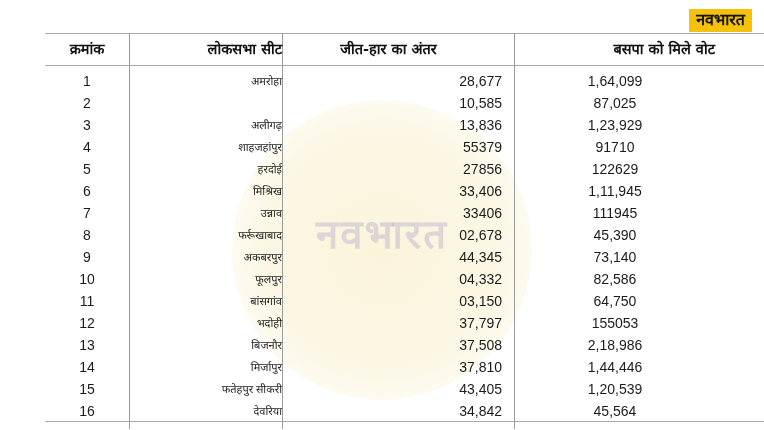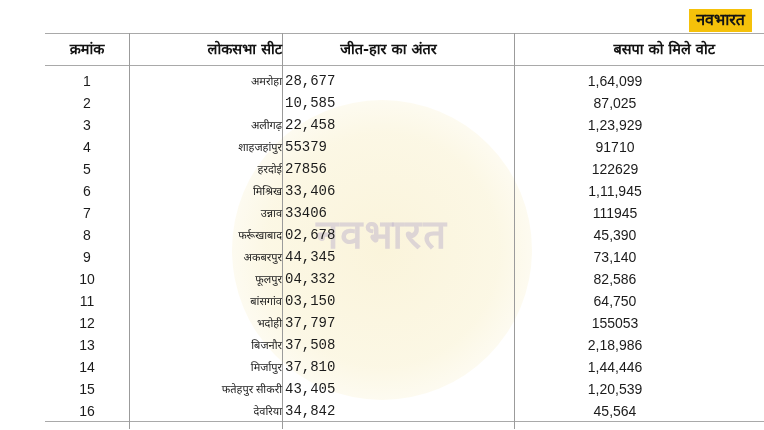--- a/index.html
+++ b/index.html
@@ -137,22 +137,22 @@
     line-height: 22px;
     font-size: 14px;
     color: #1b1b1b;
     white-space: nowrap;
   }
   .cell.sno   { left: 0px;   width: 84px;  text-align: center;
                 font-family: "Liberation Sans", sans-serif; }
   .cell.seat  { left: 85px;  width: 152px; text-align: right;
                 font-family: Liberation Serif, serif;
                 font-size: 11px; }
-  .cell.marg  { left: 240px; width: 231px; text-align: left;
-                font-family: Liberation Mono, monospace; }
+  .cell.marg  { left: 226px; width: 231px; text-align: right;
+                font-family: Liberation Sans, sans-serif; }
   .cell.votes { left: 470px; width: 200px; text-align: center;
                 font-family: "Liberation Sans", sans-serif; }
 </style>
 </head>
 <body>
 
 <div id="page">
 
   <div class="watermark-circle"></div>
   <div class="watermark-text">नवभारत</div>
@@ -184,21 +184,21 @@
           <div class="cell votes">1,64,099</div>
         </div>
         <div class="row" style="top: 92px;">
           <div class="cell sno">2</div>
           <div class="cell marg">10,585</div>
           <div class="cell votes">87,025</div>
         </div>
         <div class="row" style="top: 114px;">
           <div class="cell sno">3</div>
           <div class="cell seat">अलीगढ़</div>
-          <div class="cell marg">22,458</div>
+          <div class="cell marg">13,836</div>
           <div class="cell votes">1,23,929</div>
         </div>
         <div class="row" style="top: 136px;">
           <div class="cell sno">4</div>
           <div class="cell seat">शाहजहांपुर</div>
           <div class="cell marg">55379</div>
           <div class="cell votes">91710</div>
         </div>
         <div class="row" style="top: 158px;">
           <div class="cell sno">5</div>

